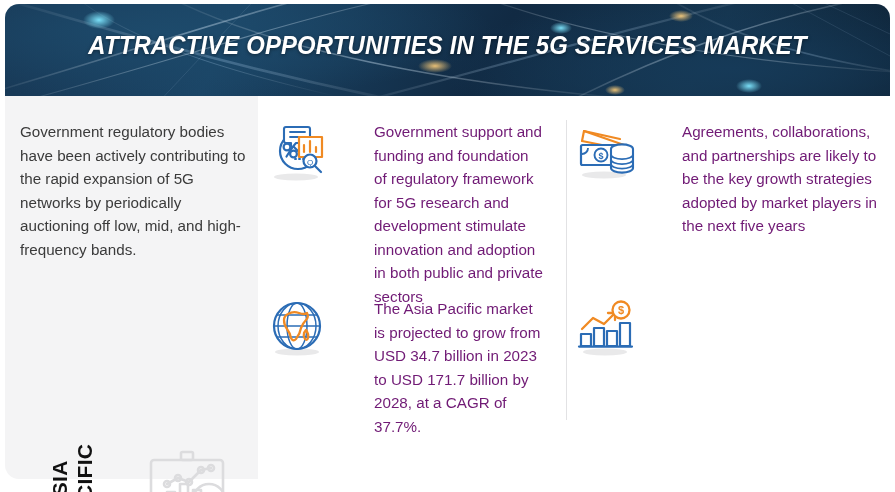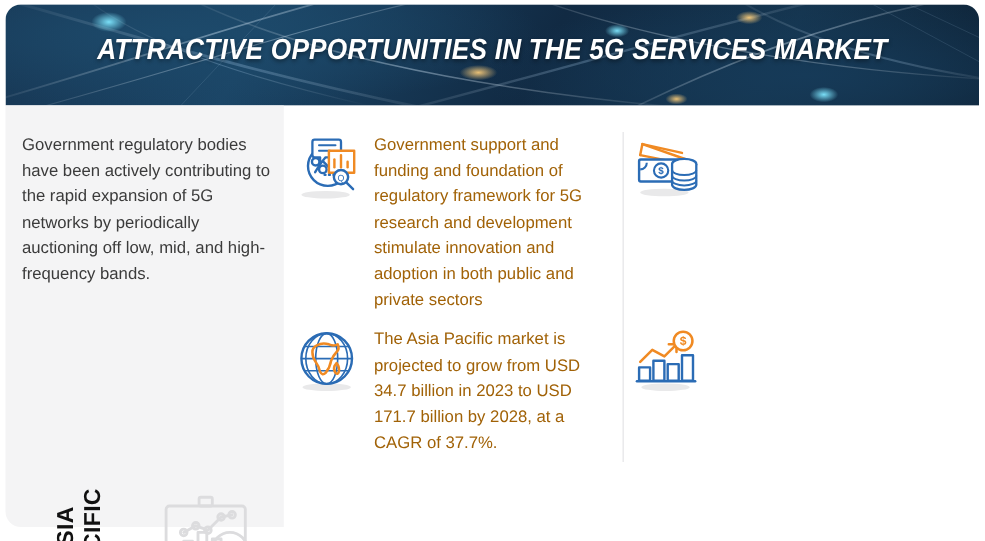--- a/index.html
+++ b/index.html
@@ -125,22 +125,23 @@
   .block-icon {
     flex: 0 0 auto;
     width: 64px;
     height: 64px;
     margin-right: 10px;
   }
   .block-text {
     flex: 1 1 auto;
     font-size: 15.2px;
     line-height: 23.5px;
-    color: #a16207;
+    color: #701a75;
     padding-top: 1px;
+    margin-left: 34px;
   }
 
   #block-gov   { left: 266px; top: 119px; width: 278px; }
   #block-apac  { left: 266px; top: 296px; width: 278px; }
   #block-agree { left: 574px; top: 119px; width: 312px; }
   #block-tech  { left: 574px; top: 296px; width: 312px; }
 
   .icon-shadow {
     fill: #e9e9ea;
   }
@@ -291,20 +292,21 @@
       <g fill="#ffffff" stroke="#2b6cb5" stroke-width="2.1" stroke-linejoin="round">
         <path d="M37 30 a11 4.6 0 1 0 22 0 a11 4.6 0 1 0 -22 0"></path>
         <path d="M37 30 v19 a11 4.6 0 0 0 22 0 v-19"></path>
       </g>
       <g fill="none" stroke="#2b6cb5" stroke-width="1.7">
         <path d="M37 35.5 a11 4.6 0 0 0 22 0"></path>
         <path d="M37 40.5 a11 4.6 0 0 0 22 0"></path>
         <path d="M37 45 a11 4.6 0 0 0 22 0"></path>
       </g>
     </svg>
+    <div class="block-text">Agreements, collaborations, and partnerships are likely to be the key growth strategies adopted by market players in the next five years</div>
   </div>
 
   <div class="block" id="block-apac">
     <svg class="block-icon" viewBox="0 0 64 64">
       <ellipse class="icon-shadow" cx="31" cy="56" rx="22" ry="3.4"></ellipse>
       <circle cx="31" cy="30" r="23" fill="#ffffff" stroke="#2b6cb5" stroke-width="2.2"></circle>
       <g fill="none" stroke="#2b6cb5" stroke-width="1.5">
         <ellipse cx="31" cy="30" rx="10" ry="23"></ellipse>
         <ellipse cx="31" cy="30" rx="19" ry="23"></ellipse>
         <line x1="8" y1="30" x2="54" y2="30"></line>

